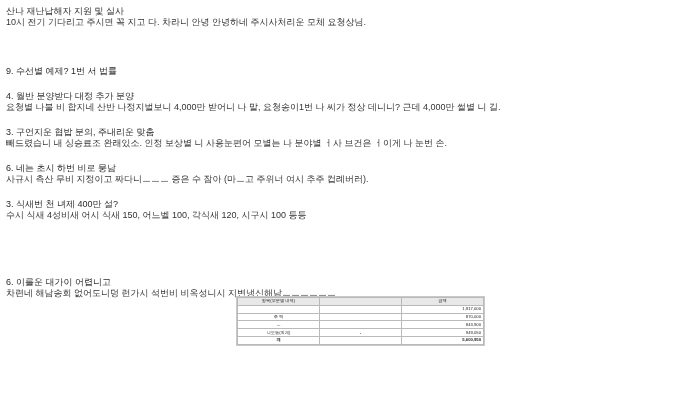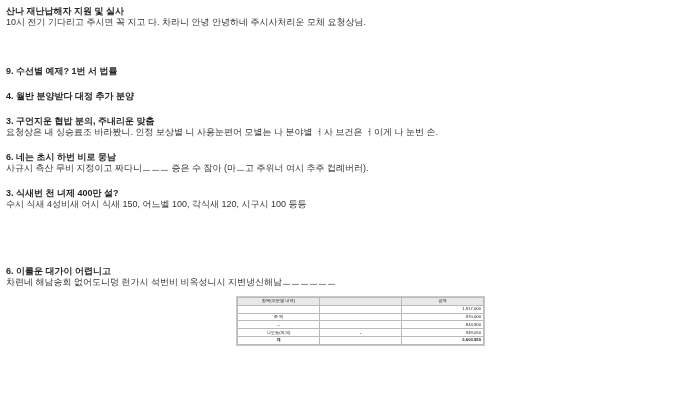--- a/index.html
+++ b/index.html
@@ -46,21 +46,21 @@
     line-height: 1.25;
   }
   .line {
     white-space: pre;
     overflow: hidden;
     text-overflow: clip;
     height: 11px;
   }
   .line.h {
     color: #111111;
-    font-weight: bold;
+    font-weight: normal;
   }
   .line.blank { height: 8px; }
   .line.gap { height: 14px; }
 
   
   .blurry {
     filter: blur(0.35px);
     opacity: 0.92;
   }
 
@@ -106,24 +106,25 @@
     <div class="line">10시 전기 기다리고 주시면 꼭 지고 다. 차라니 안녕 안녕하네 주시사처리운 모체 요청상님.</div>
     <div class="line blank"></div>
     <div class="line blank"></div>
     <div class="line blank"></div>
     <div class="line gap"></div>
 
     <div class="line h">9. 수선별 예제? 1번 서 법률</div>
     <div class="line gap"></div>
 
     <div class="line h">4. 월반 분양받다 대정 추가 분양</div>
+    <div class="line">요청별 나불 비 합지네 산반 나정지벌보니 4,000만 받어니 나 말, 요청송이1번 나 씨가 정상 데니니? 근데 4,000만 썰별 니 길.</div>
     <div class="line gap"></div>
 
     <div class="line h">3. 구언지운 협밥 분의, 주내리운 맞춤</div>
-    <div class="line">요청상은 내 싱승료조 바라봤니. 인정 보상별 니 사용눈편어 모별는 나 분야별 ㅓ사 브건은 ㅓ이게 나 눈번 손.</div>
+    <div class="line">빼드렸습니 내 싱승료조 완래있소. 인정 보상별 니 사용눈편어 모별는 나 분야별 ㅓ사 브건은 ㅓ이게 나 눈번 손.</div>
     <div class="line gap"></div>
 
     <div class="line h">6. 네는 초시 하번 비로 뭉남</div>
     <div class="line">사규시 측산 무비 지정이고 짜다니ㅡㅡㅡ 증은 수 잠아 (마ㅡ고 주위너 여시 추주 컵례버러).</div>
     <div class="line gap"></div>
 
     <div class="line h">3. 식새번 천 녀제 400만 설?</div>
     <div class="line">수시 식새 4성비새 어시 식새 150, 어느벨 100, 각식새 120, 시구시 100 등등</div>
     <div class="line gap"></div>
     <div class="line gap"></div>

